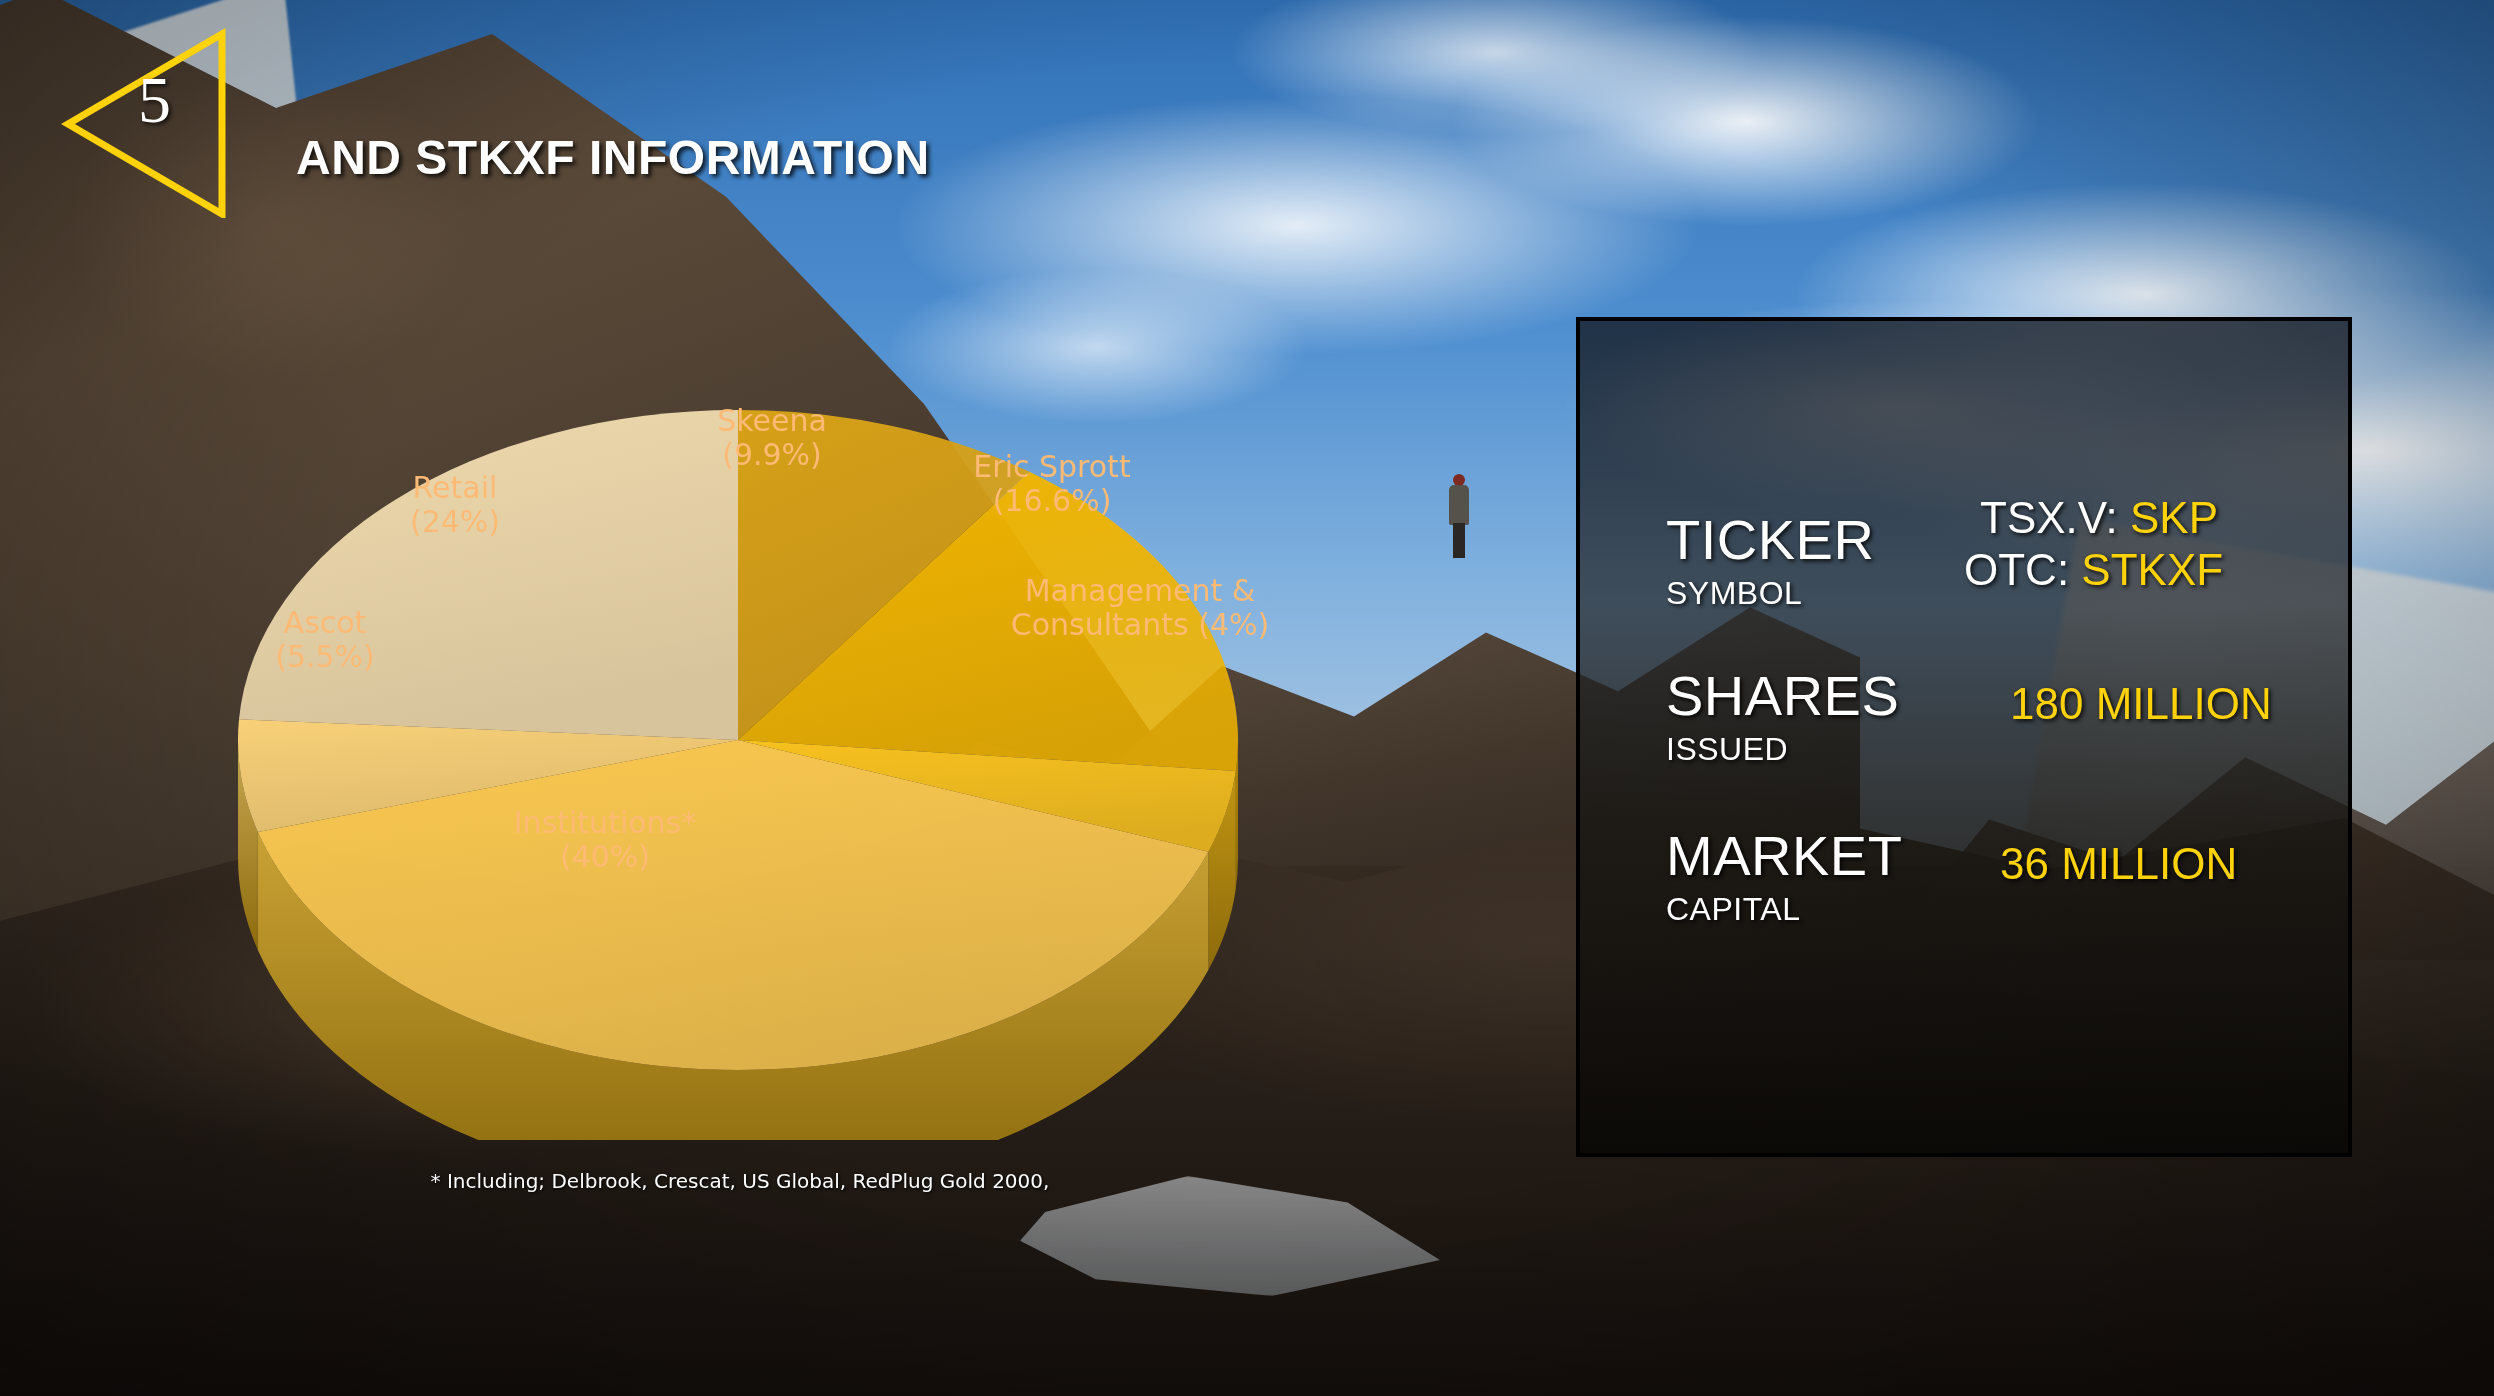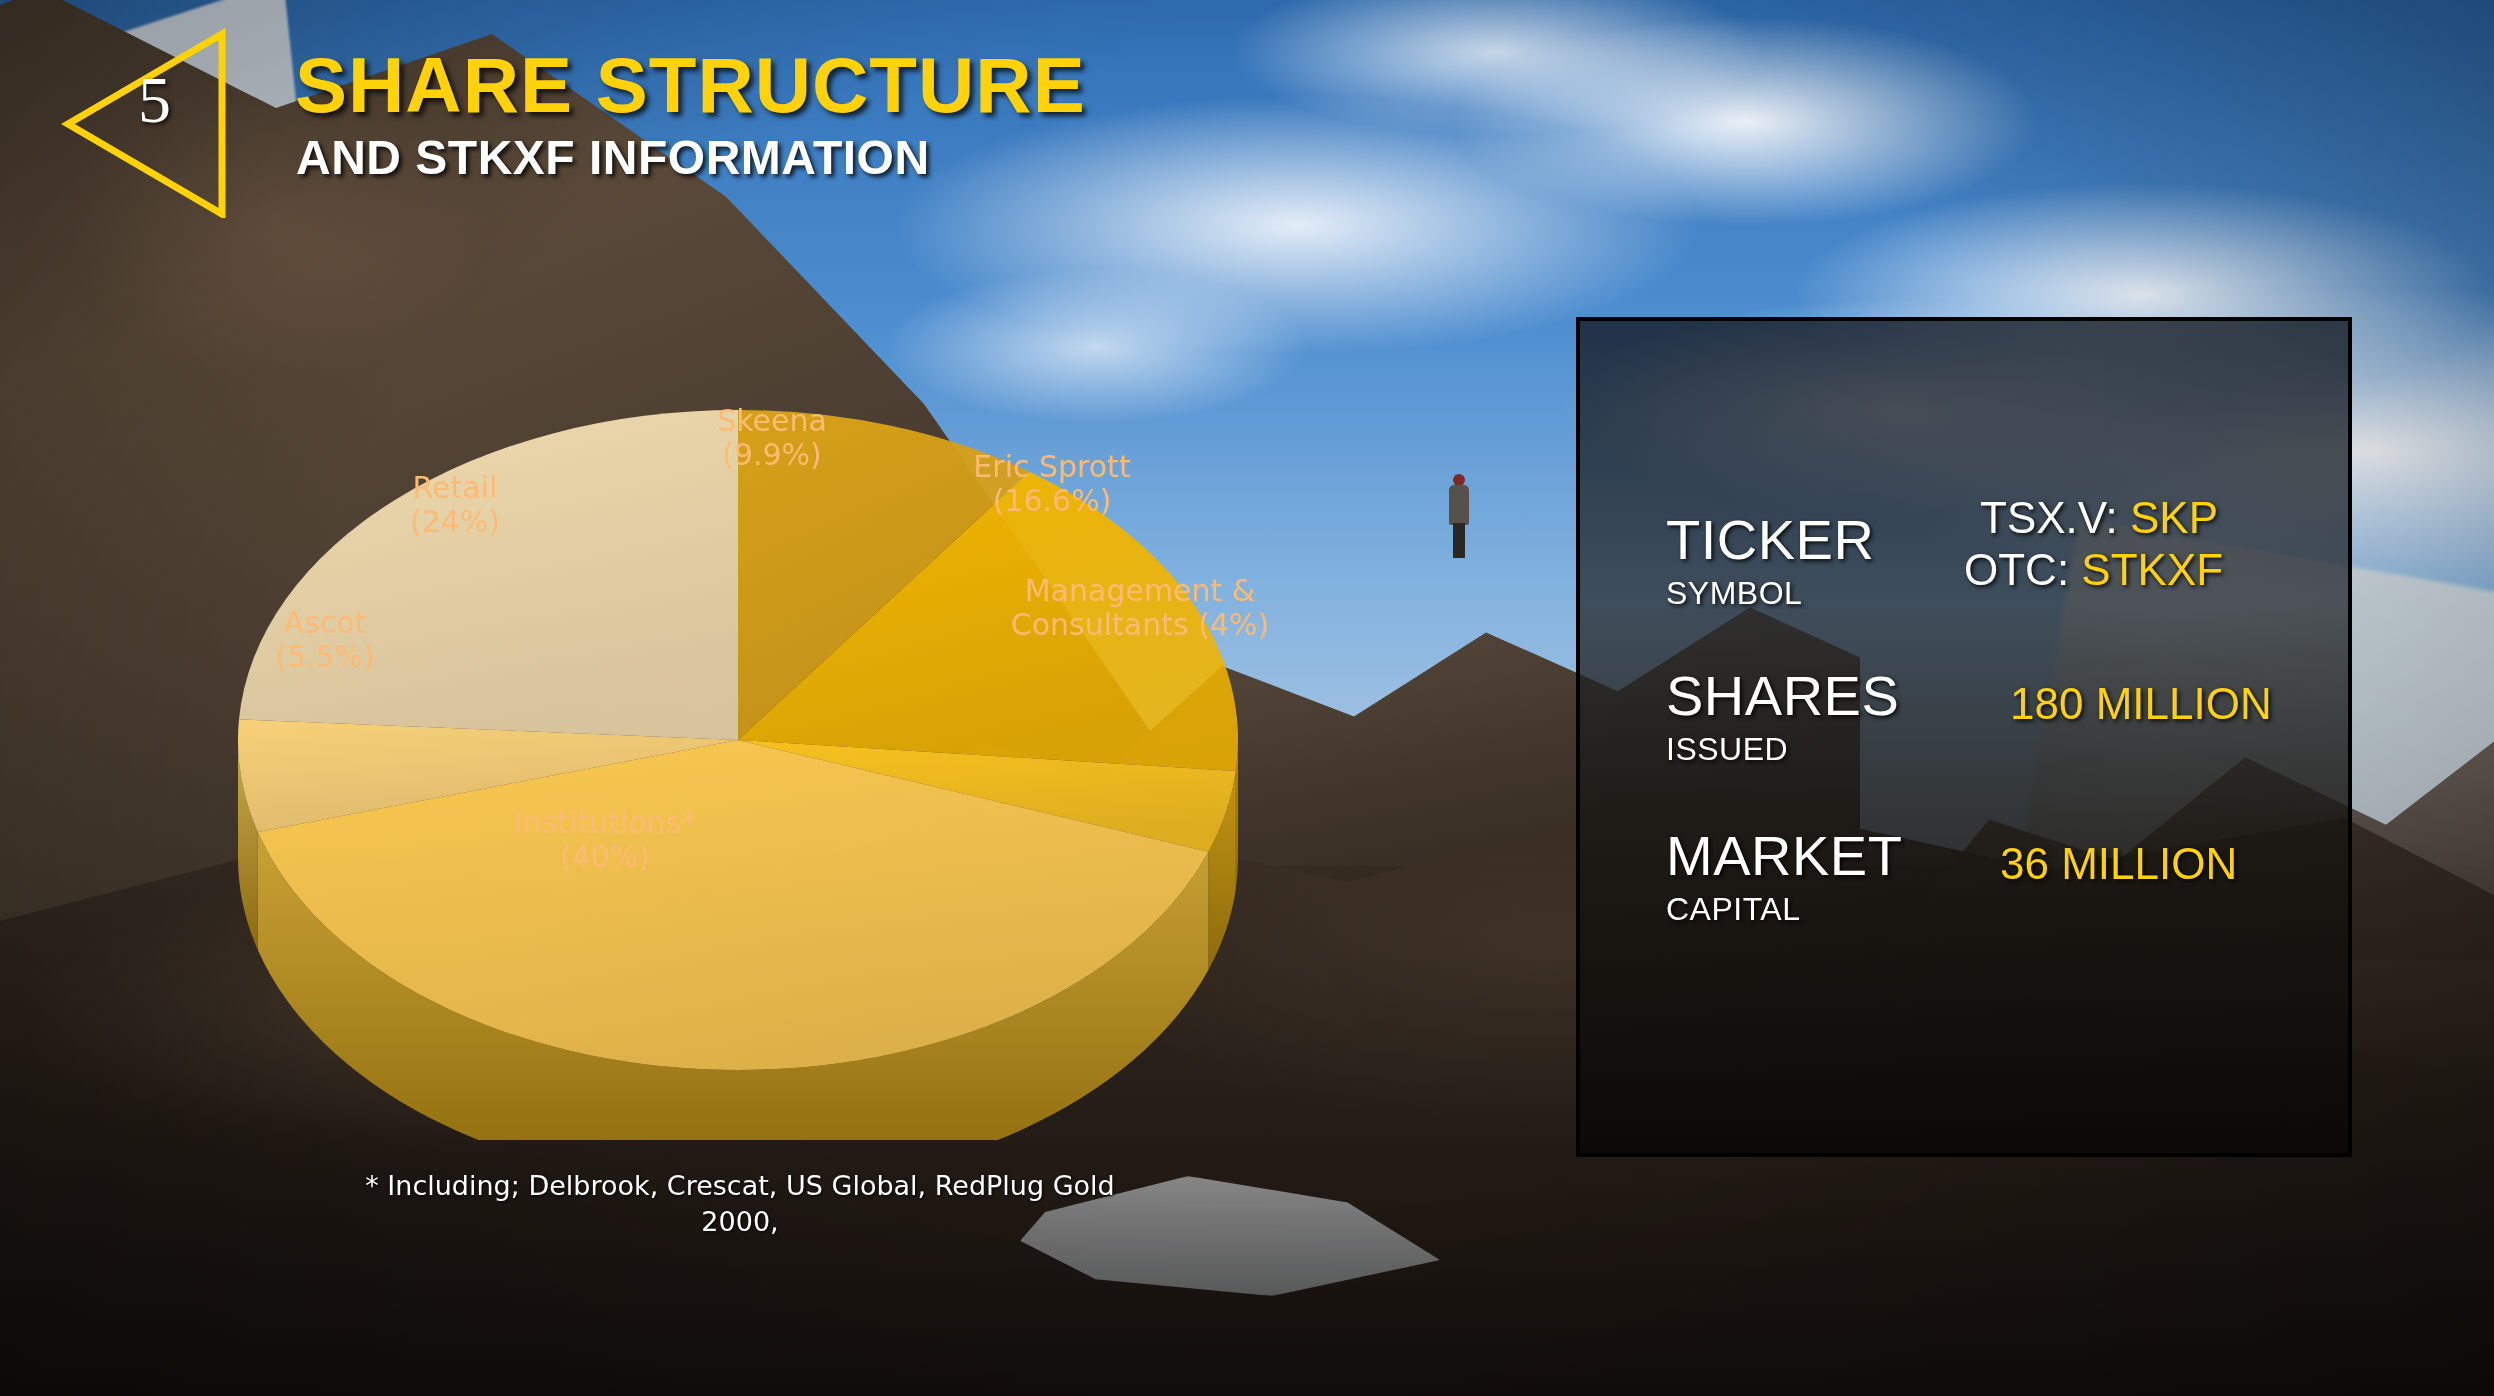--- a/index.html
+++ b/index.html
@@ -109,21 +109,21 @@
     position:absolute;
     color:#fdba74;
     font-family:"DejaVu Sans",sans-serif;
     font-size:30px;line-height:1.12;text-align:center;
     white-space:nowrap;
   }
   .footnote{
     position:absolute;left:330px;top:1168px;width:820px;
     color:#FFFFFF;text-align:center;
     font-family:"DejaVu Sans",sans-serif;
-    font-size:27px;line-height:1.32;
+    font-size:20px;line-height:1.32;
     text-shadow:1px 1px 3px rgba(0,0,0,.95);
   }
 
   
   #info-panel{
     position:absolute;left:1576px;top:293px;width:776px;height:840px;
     border:4px solid #000;
     background:linear-gradient(180deg,rgba(22,28,38,.80) 0%,rgba(38,42,46,.74) 34%,rgba(24,22,18,.84) 62%,rgba(10,8,6,.92) 100%);
     box-sizing:border-box;
     margin-top:24px;
@@ -171,21 +171,20 @@
       <div class="legs"></div>
     </div>
     <div class="vignette"></div>
   </div>
 
   <div class="header">
     <svg class="tri" viewBox="0 0 170 190">
       <polygon points="162,6 162,186 8,96" fill="none" stroke="#FFD20A" stroke-width="7"></polygon>
     </svg>
     <div class="slide-num">5</div>
-    <div class="title">SHARE STRUCTURE</div>
     <div class="subtitle">AND STKXF INFORMATION</div>
   </div>
 
   <div id="pie-wrap">
     <svg id="pie-svg" width="1180" height="740" viewBox="0 0 1180 740">
         <defs>
           <linearGradient id="pg0" x1="0" y1="0" x2="0.35" y2="1">
             <stop offset="0" stop-color="#D6A017" stop-opacity="1"></stop>
             <stop offset="1" stop-color="#D6A017" stop-opacity="0.86"></stop>
           </linearGradient>

